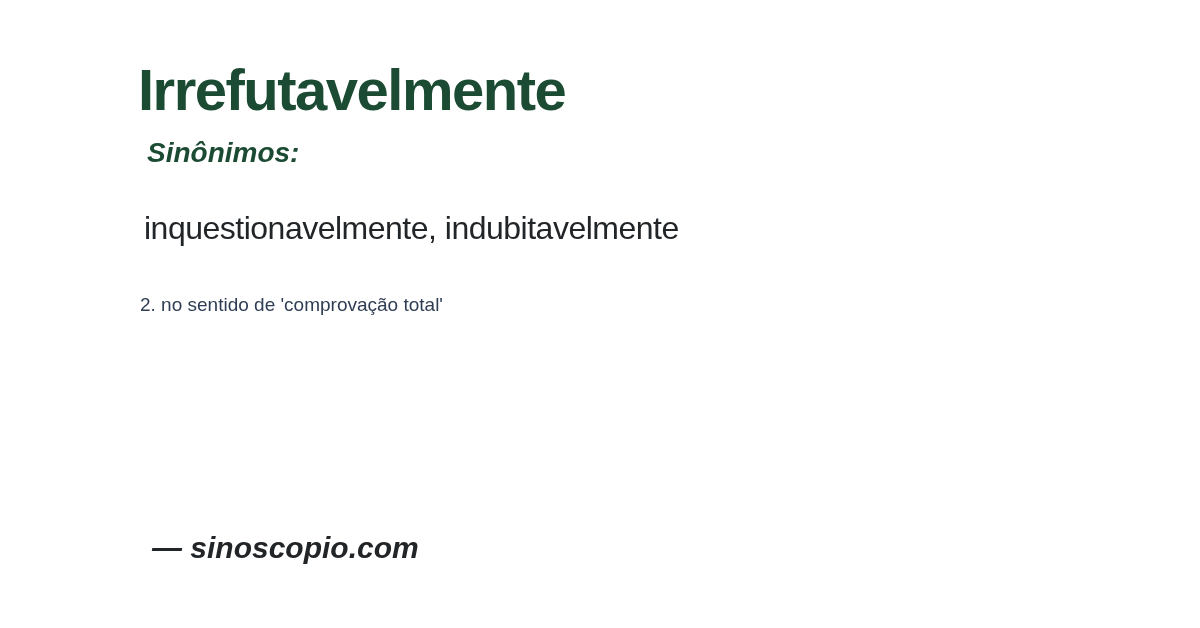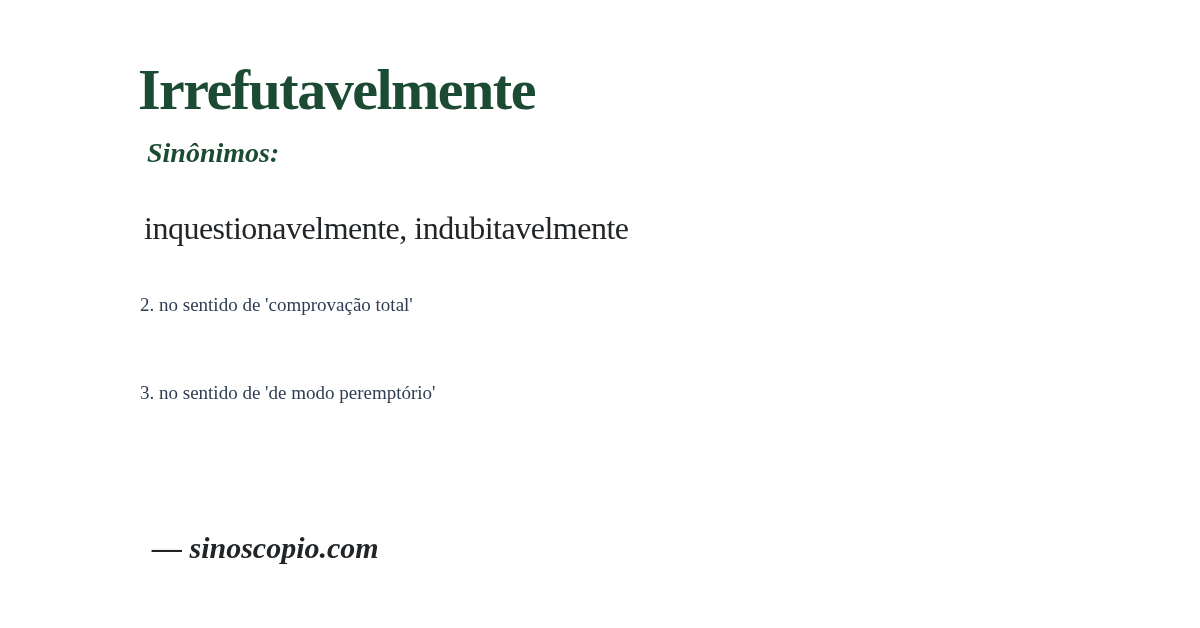--- a/index.html
+++ b/index.html
@@ -6,21 +6,21 @@
     margin: 0;
     padding: 0;
     background: #ffffff;
   }
   .page {
     position: relative;
     width: 1200px;
     height: 628px;
     background: #ffffff;
     overflow: hidden;
-    font-family: Liberation Serif, serif;
+    font-family: Liberation Sans, sans-serif;
   }
   .title {
     position: absolute;
     left: 138px;
     top: 58px;
     margin: 0;
     font-size: 58px;
     line-height: 1.1;
     font-weight: bold;
     letter-spacing: -1.5px;
@@ -85,18 +85,17 @@
 
   <div class="sense sense-1">
     <p class="sense-synonyms">inquestionavelmente, indubitavelmente</p>
   </div>
 
   <div class="sense sense-2">
     <p class="sense-label">2. no sentido de 'comprovação total'</p>
   </div>
 
   <div class="sense sense-3">
-    <p class="sense-label">3. no sentido de 'de modo peremptório'</p>
   </div>
 
   <p class="footer">— sinoscopio.com</p>
 
 </div>
 
 </body></html>

